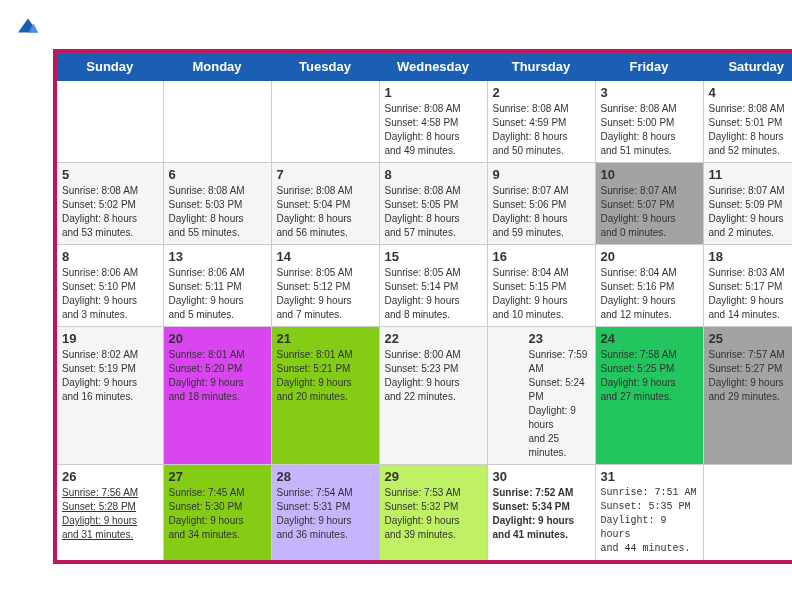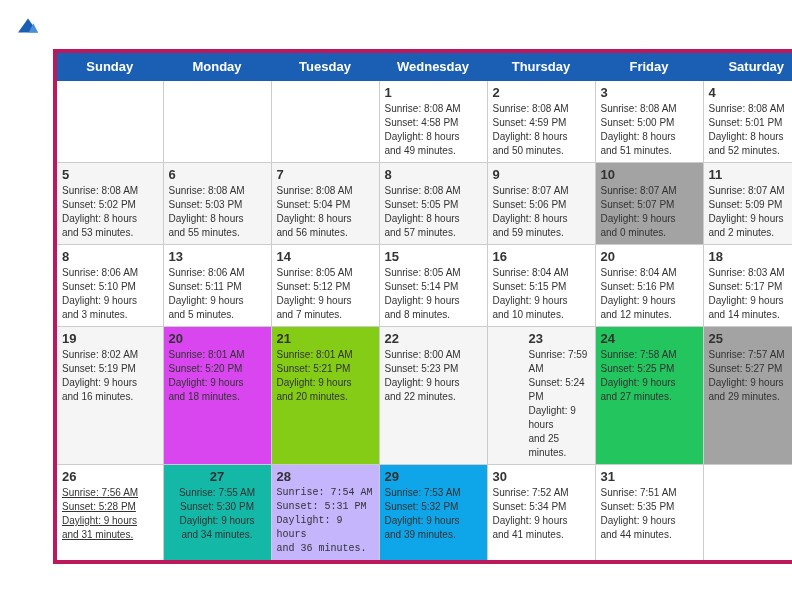--- a/index.html
+++ b/index.html
@@ -301,51 +301,51 @@
         </td>
       </tr>
       <tr>
         <td style="background: rgb(255, 255, 255);">
           <div class="day-number">26</div>
           <div class="day-info" style="white-space: pre-line; text-decoration: underline;">Sunrise: 7:56 AM
 Sunset: 5:28 PM
 Daylight: 9 hours
 and 31 minutes.</div>
         </td>
-        <td style="background: #14b8a6; text-align: center;">
+        <td style="background: #84cc16;">
           <div class="day-number">27</div>
-          <div class="day-info" style="white-space: pre-line;">Sunrise: 7:55 AM
+          <div class="day-info" style="white-space: pre-line;">Sunrise: 7:45 AM
 Sunset: 5:30 PM
 Daylight: 9 hours
 and 34 minutes.</div>
         </td>
         <td style="background: #c4b5fd;">
           <div class="day-number">28</div>
-          <div class="day-info" style="white-space: pre-line; font-family: Liberation Mono, monospace;">Sunrise: 7:54 AM
+          <div class="day-info" style="white-space: pre-line;">Sunrise: 7:54 AM
 Sunset: 5:31 PM
 Daylight: 9 hours
 and 36 minutes.</div>
         </td>
-        <td style="background: #0ea5e9;">
+        <td style="background: #bef264;">
           <div class="day-number">29</div>
           <div class="day-info" style="white-space: pre-line;">Sunrise: 7:53 AM
 Sunset: 5:32 PM
 Daylight: 9 hours
 and 39 minutes.</div>
         </td>
         <td style="background: rgb(255, 255, 255);">
           <div class="day-number">30</div>
-          <div class="day-info" style="white-space: pre-line;">Sunrise: 7:52 AM
+          <div class="day-info" style="white-space: pre-line; font-weight: bold;">Sunrise: 7:52 AM
 Sunset: 5:34 PM
 Daylight: 9 hours
 and 41 minutes.</div>
         </td>
         <td style="background: rgb(255, 255, 255);">
           <div class="day-number">31</div>
-          <div class="day-info" style="white-space: pre-line;">Sunrise: 7:51 AM
+          <div class="day-info" style="white-space: pre-line; font-family: Liberation Mono, monospace;">Sunrise: 7:51 AM
 Sunset: 5:35 PM
 Daylight: 9 hours
 and 44 minutes.</div>
         </td>
         <td class="empty-cell"></td>
       </tr>
     </tbody>
 </table>
 
 </body></html>

